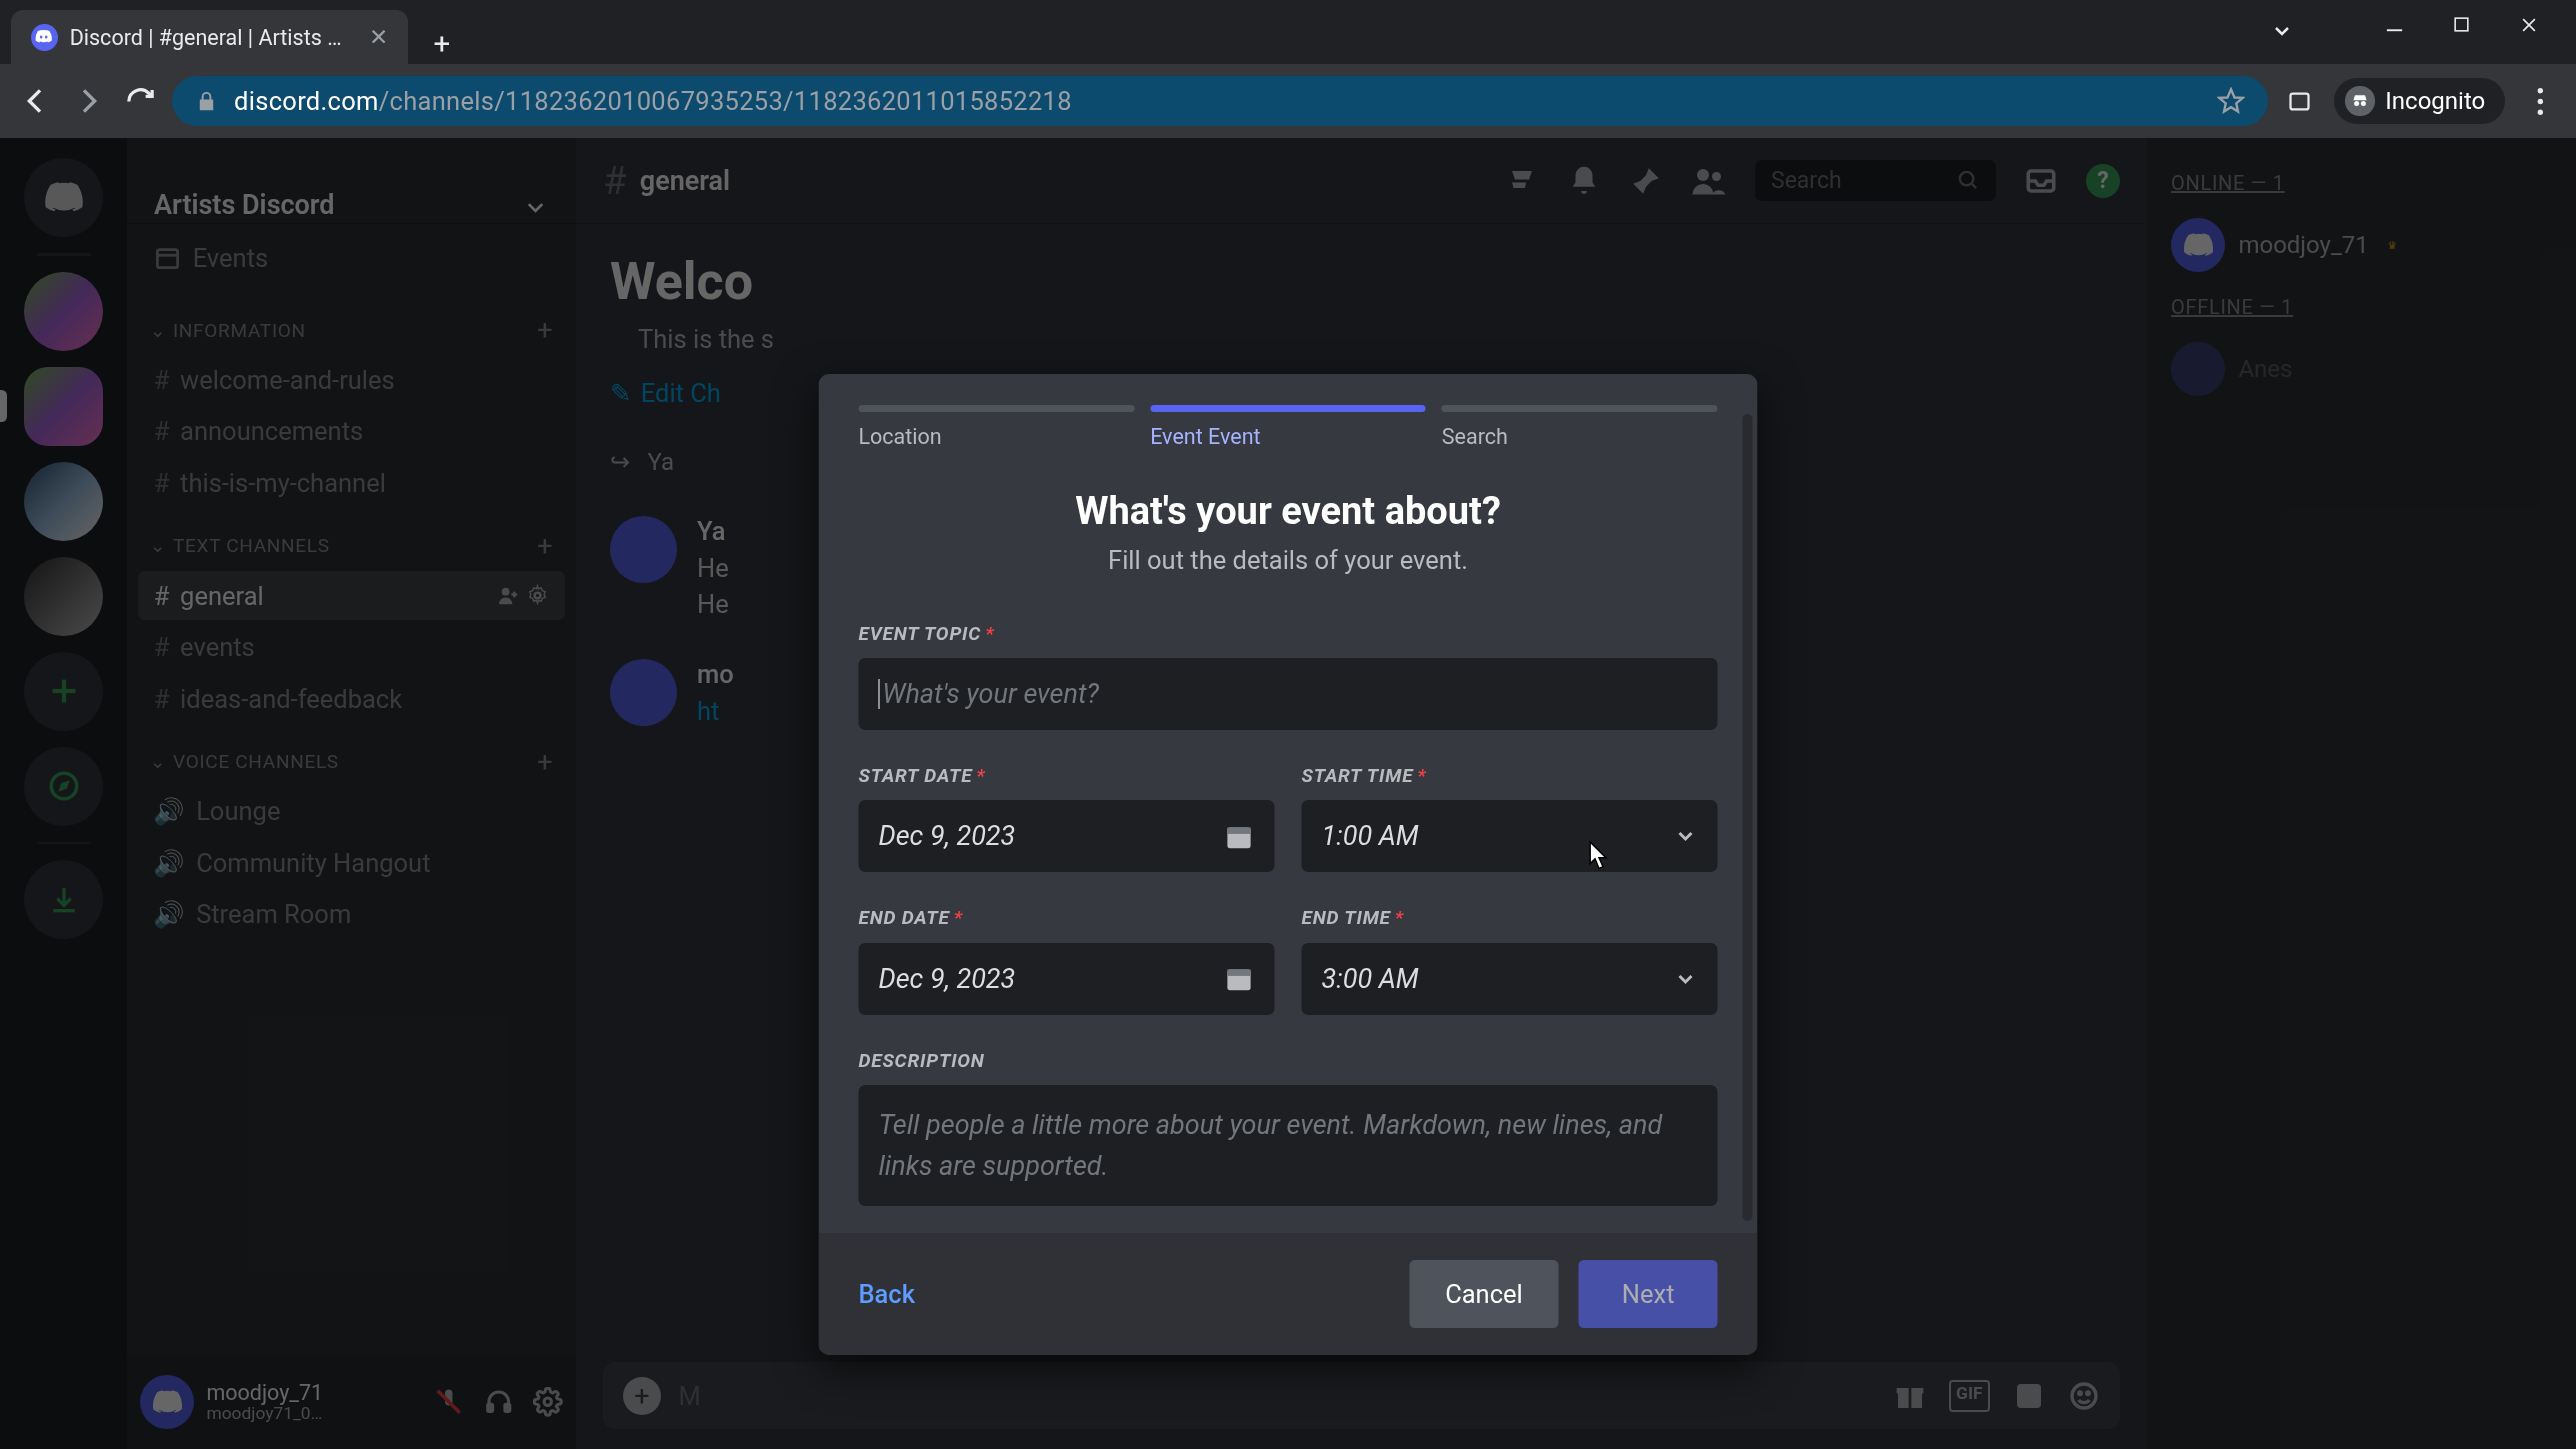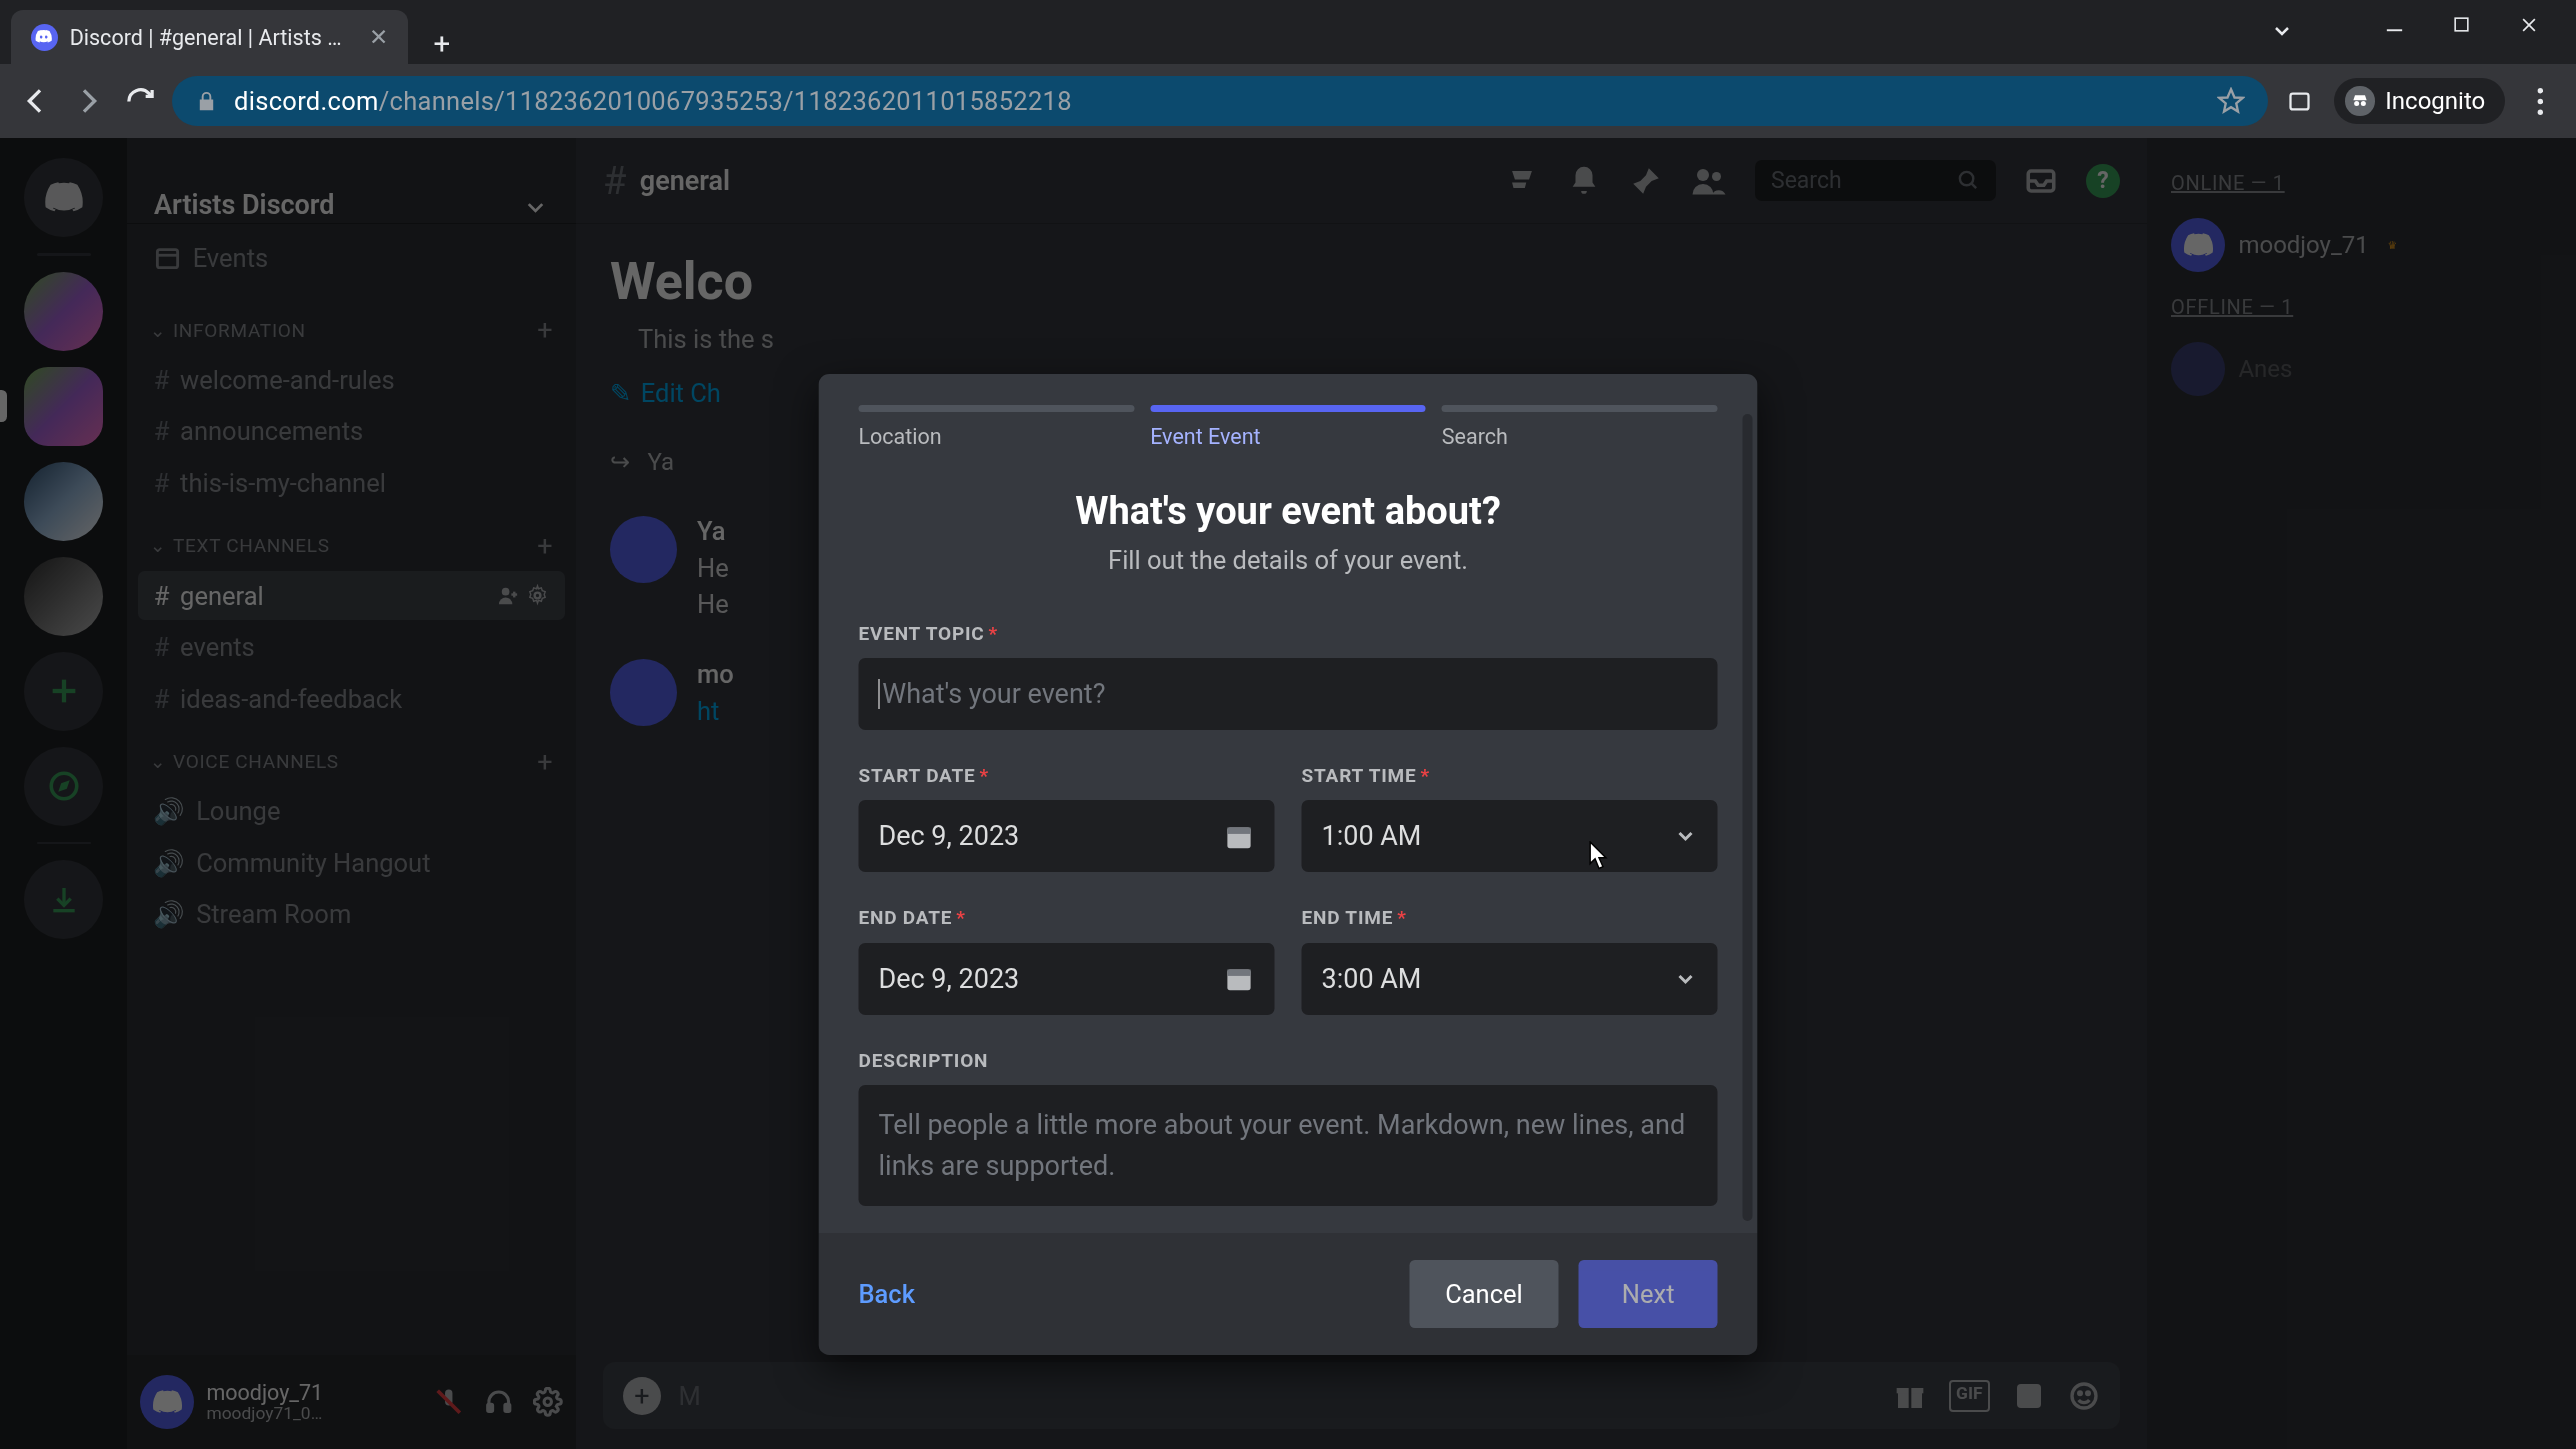--- a/index.html
+++ b/index.html
@@ -115,21 +115,21 @@
 .modal-sub { font-size: 25.5px; color: #b9bbbe; text-align: center; margin-bottom: 47px; }
 .field-label { font-size: 19px; font-weight: 700; letter-spacing: 0.8px; color: #b9bbbe; margin-bottom: 13.4px; }
 .field-label .req { color: #ed4245; margin-left: 4px; }
 .input, .select { width: 100%; background: #1e1f22; border: none; border-radius: 6.7px; height: 72px; padding: 0 20px; color: #dcddde; font-size: 27px; display: flex; align-items: center; }
 .input.placeholder { color: #72767d; }
 .textarea { width: 100%; background: #1e1f22; border: none; border-radius: 6.7px; padding: 20px; color: #72767d; font-size: 27px; line-height: 1.5; min-height: 114px; }
 .row2 { display: flex; gap: 27px; }
 .col { flex: 1; }
 .select { justify-content: space-between; }
 .date-input { justify-content: space-between; }
-.field-block { margin-bottom: 34px; }
+.field-block { margin-bottom: 34px; font-style: italic; }
 .modal-footer { background: #2f3136; padding: 27px 40px; display: flex; align-items: center; }
 .btn-link { background: none; border: none; color: #5e9cff; font-size: 25.5px; font-weight: 500; }
 .footer-right { margin-left: auto; display: flex; gap: 20px; }
 .btn-cancel { background: #4f545c; color: #fff; font-size: 25.5px; border: none; border-radius: 5.4px; padding: 19px 36px; }
 .btn-next { background: #5865f2; opacity: .6; color: #fff; font-size: 25.5px; border: none; border-radius: 5.4px; padding: 19px 43px; }
 
 .cursor { position: absolute; z-index: 20; width: 20px; height: 29.5px; }
 
 svg { display: block; }
 </style>

